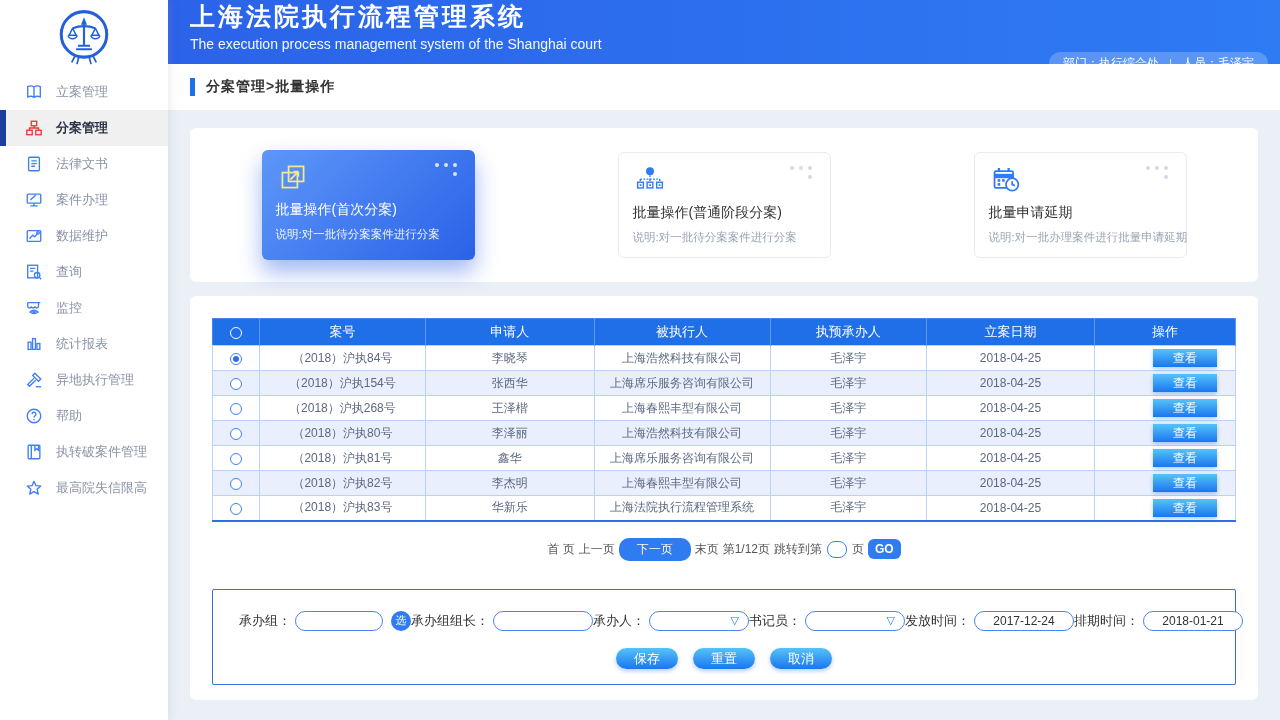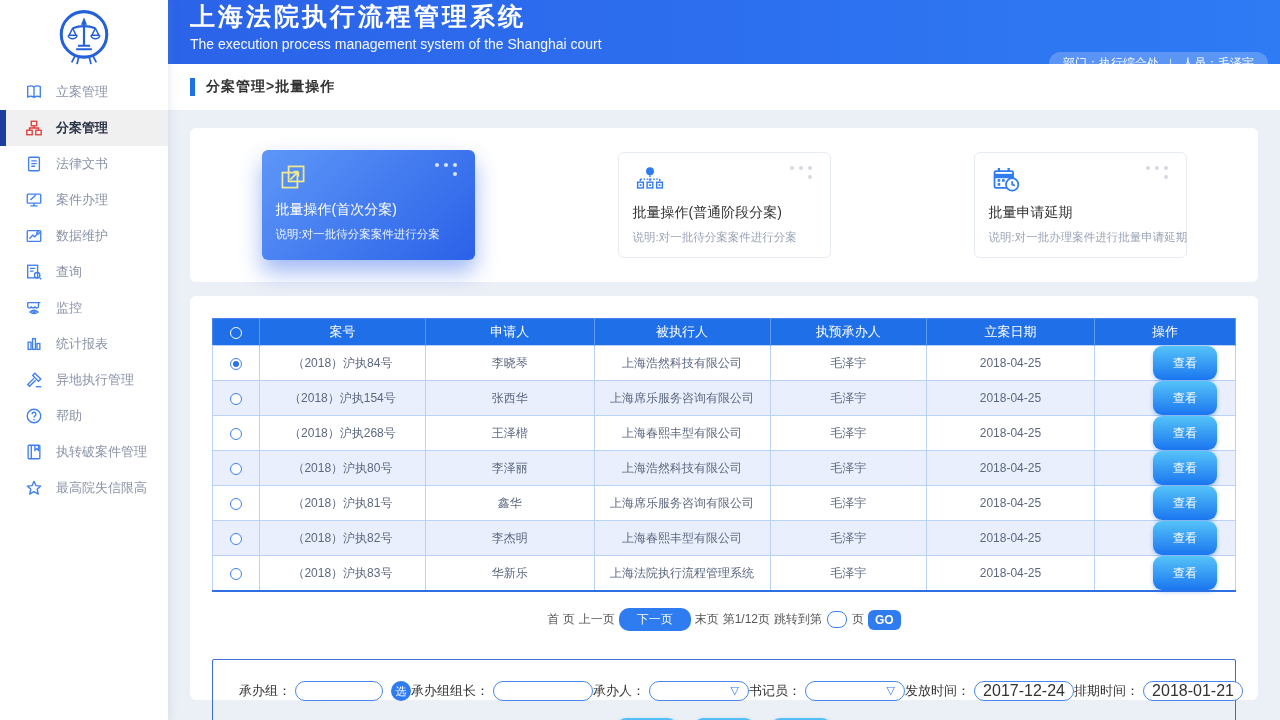--- a/index.html
+++ b/index.html
@@ -67,21 +67,21 @@
   table.case-table { width:100%; border-collapse:collapse; border:1px solid #4a86ec; border-bottom:2px solid #2f6fe4; }
   .case-table th { background:#1f6fe8; color:#fff; font-size:13px; font-weight:normal; height:27px;
                    border-right:1px solid #5c9af0; text-align:center; }
   .case-table td { height:25px; font-size:12px; color:#5c6880; text-align:center; border:1px solid #b9d2f5; background:#fff; }
   .case-table tbody tr:nth-child(even) td { background:#e9effc; }
   .radio { display:inline-block; width:12px; height:12px; border:1px solid #3f7ff2; border-radius:50%;
            position:relative; vertical-align:middle; cursor:pointer; background:#fff; }
   th .radio { border-color:#fff; background:transparent; }
   .radio.checked::after { content:""; position:absolute; left:2px; top:2px; width:6px; height:6px;
                           border-radius:50%; background:#2f6fe4; }
-  .view-btn { display:inline-block; width:64px; height:34px; line-height:18px; border-radius:9px;
+  .view-btn { display:inline-block; width:64px; height:18px; line-height:18px; border-radius:0;
               background:linear-gradient(180deg,#55c3f9,#1b76ef); color:#fff; font-size:12px;
               box-shadow:0 2px 4px rgba(27,118,239,.35); cursor:pointer; border:none;margin-left:40px; }
 
   
   .pagination { margin-top:16px; display:flex; justify-content:center; align-items:center; gap:4px;
                 font-size:12px; color:#555; flex-shrink:0; }
   .pg-link { cursor:pointer; }
   .pg-next { background:#2f7bf0; color:#fff; padding:3px 18px; border-radius:10px; cursor:pointer; }
   .pg-jump { display:flex; align-items:center; gap:5px; }
   .pg-jump input { width:20px; height:17px; border:1px solid #3f7ff2; border-radius:8px; outline:none;
@@ -93,21 +93,21 @@
   .assign-form { margin-top:28px; border:1px solid #3b6ed6; border-radius:2px; padding:21px 18px 15px;
                  display:flex; flex-direction:column; gap:17px; }
   .form-row { display:flex; justify-content:flex-start; align-items:center; padding:0 8px; }
   .field { display:flex; align-items:center; gap:4px; font-size:13px; color:#333; white-space:nowrap; }
   .pill-input { width:88px; height:20px; border:1px solid #4a86ec; border-radius:10px; outline:none;
                 font-size:12px; text-align:center; color:#333; background:#fff; }
   .pill-select { position:relative; width:100px; height:20px; border:1px solid #4a86ec; border-radius:10px;
                  background:#fff; cursor:pointer; }
   .pill-select .arrow { position:absolute; right:9px; top:2px; font-size:11px; color:#2f7bf0; }
   .pill-value { width:100px; height:20px; border:1px solid #4a86ec; border-radius:10px; background:#fff;
-                font-size:16px; color:#333; display:flex; align-items:center; justify-content:center; cursor:pointer; }
+                font-size:12px; color:#333; display:flex; align-items:center; justify-content:center; cursor:pointer; }
   .choose-btn { width:20px; height:20px; border-radius:50%; background:#2f7bf0; color:#fff; font-size:11px;
                 display:flex; align-items:center; justify-content:center; margin-left:4px; cursor:pointer; border:none; }
   .form-buttons { display:flex; justify-content:center; gap:15px; }
   .action-btn { width:62px; height:21px; border-radius:11px; background:linear-gradient(180deg,#55c3f9,#1b76ef);
                 color:#fff; font-size:13px; text-align:center; line-height:21px; cursor:pointer; border:none;
                 box-shadow:0 2px 4px rgba(27,118,239,.35); }
 </style>
 </head>
 <body>
 

